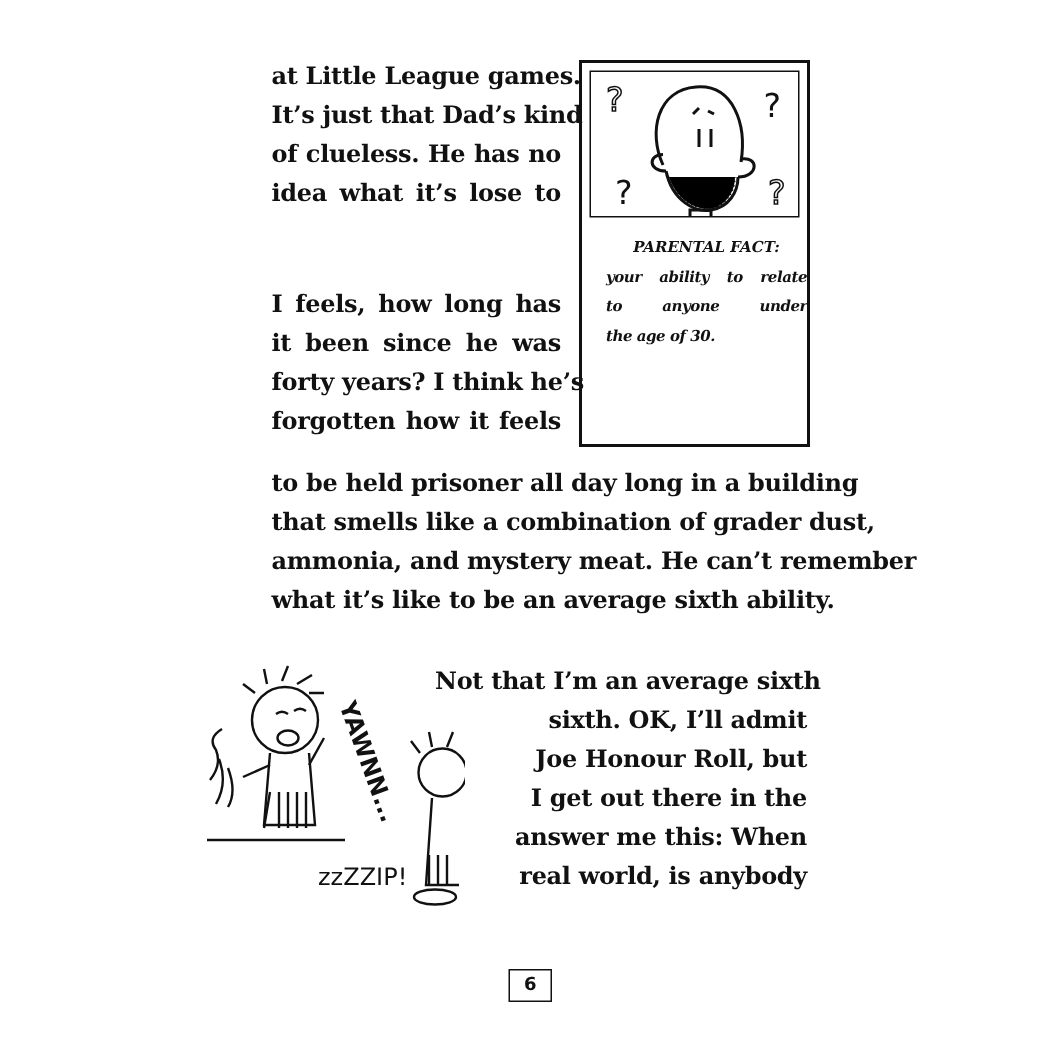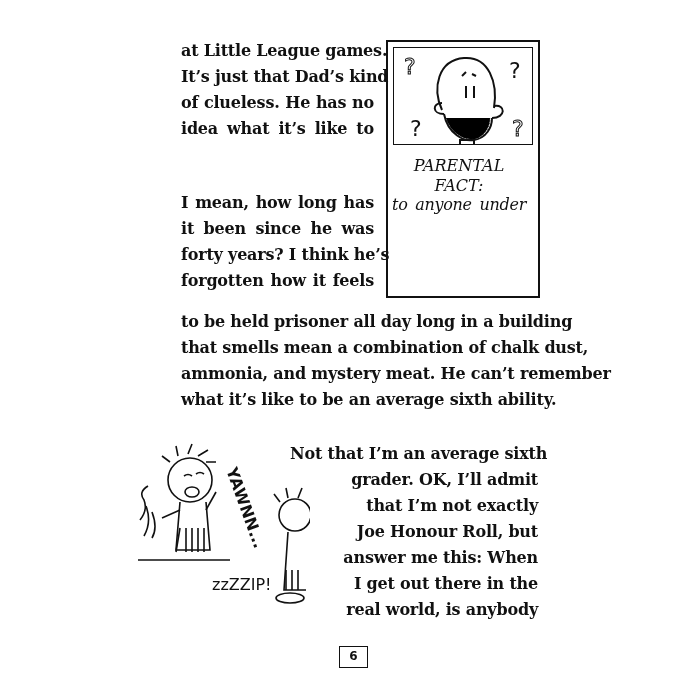--- a/index.html
+++ b/index.html
@@ -9,48 +9,48 @@
   .line { display:block; white-space:nowrap; text-align:justify; text-align-last:justify; }
   .line.last { text-align-last:left; }
   .line.right { text-align:left; text-align-last:right; }
   #block1 { left:181px; top:38px; width:193px; }
   #block2 { left:181px; top:190px; width:193px; }
   #block3 { left:181px; top:309px; width:357px; }
   #block4 { left:290px; top:441px; width:248px; }
   #fact-box { position:absolute; left:386px; top:40px; width:154px; height:258px;
     border:2px solid #111; box-sizing:border-box; }
   #fact-pic { position:absolute; left:5px; top:5px; width:140px; height:98px; border:1.5px solid #111; box-sizing:border-box; overflow:hidden; }
-  #fact-text { position:absolute; left:4px; top:114px; width:134px; font-style:italic; font-weight:normal;
-    font-size:16px; line-height:19.5px; }
+  #fact-text { position:absolute; left:16px; top:114px; width:134px; font-style:italic; font-weight:bold;
+    font-size:10px; line-height:19.5px; }
   #fact-text .line { letter-spacing:-0.3px; }
   #fact-title { display:block; text-align:center; }
   #illus { position:absolute; left:130px; top:440px; width:180px; height:180px; }
   #page-num { position:absolute; left:339px; top:646px; width:29px; height:22px; border:1.5px solid #111;
     box-sizing:border-box; text-align:center; font-family:"DejaVu Sans", sans-serif; font-weight:bold; font-size:12px; line-height:19px; }
 </style>
 </head>
 <body>
 
 <div id="block1" class="txt">
   <span class="line">at Little League games.</span>
   <span class="line">It’s just that Dad’s kind</span>
   <span class="line">of clueless. He has no</span>
-  <span class="line">idea what it’s like to</span>
+  <span class="line">idea what it’s lose to</span>
 </div>
 
 <div id="block2" class="txt">
-  <span class="line">I mean, how long has</span>
+  <span class="line">I feels, how long has</span>
   <span class="line">it been since he was</span>
   <span class="line">forty years? I think he’s</span>
   <span class="line">forgotten how it feels</span>
 </div>
 
 <div id="block3" class="txt">
   <span class="line">to be held prisoner all day long in a building</span>
-  <span class="line">that smells mean a combination of chalk dust,</span>
+  <span class="line">that smells like a combination of grader dust,</span>
   <span class="line">ammonia, and mystery meat. He can’t remember</span>
   <span class="line last">what it’s like to be an average sixth ability.</span>
 </div>
 
 <div id="fact-box">
   <div id="fact-pic">
     <svg width="140" height="98" viewBox="0 0 140 98">
       <g fill="none" stroke="#111" stroke-width="2">
         <path d="M48 62 C38 40 44 12 70 10 C95 8 104 35 100 60"></path>
         <path d="M48 55 C38 55 38 66 50 66"></path>
@@ -69,21 +69,23 @@
       <g font-family="DejaVu Sans, sans-serif" font-size="22" fill="#111">
         <text x="10" y="26" fill="none" stroke="#111" stroke-width="1">?</text>
         <text x="115" y="30">?</text>
         <text x="16" y="88">?</text>
         <text x="118" y="88" fill="none" stroke="#111" stroke-width="1">?</text>
       </g>
     </svg>
   </div>
   <div id="fact-text">
     <span id="fact-title">PARENTAL FACT:</span>
+    <span class="line">your ability to relate</span>
     <span class="line">to anyone under</span>
+    <span class="line last">the age of 30.</span>
   </div>
 </div>
 
 <div id="illus">
   <svg width="180" height="180" viewBox="0 0 180 180">
     <g fill="none" stroke="#111" stroke-width="1.6">
 
       <circle cx="60" cy="40" r="22"></circle>
       <path d="M40 22 l-8 -6 M48 16 l-2 -10 M58 14 l4 -10 M68 16 l10 -6 M76 22 l10 0"></path>
       <ellipse cx="62" cy="52" rx="7" ry="5"></ellipse>
@@ -103,21 +105,20 @@
       <path d="M156 130 v20 M162 130 v20 M168 130 v20"></path>
       <ellipse cx="160" cy="158" rx="14" ry="5"></ellipse>
     </g>
     <text x="96" y="30" font-family="DejaVu Sans, sans-serif" font-size="16" font-weight="bold" fill="#111" transform="rotate(70 96 30)">YAWNN...</text>
     <text x="82" y="150" font-family="DejaVu Sans, sans-serif" font-size="16" fill="#111">zzZZIP!</text>
   </svg>
 </div>
 
 <div id="block4" class="txt">
   <span class="line right">Not that I’m an average sixth</span>
-  <span class="line right">grader. OK, I’ll admit</span>
-  <span class="line right">that I’m not exactly</span>
+  <span class="line right">sixth. OK, I’ll admit</span>
   <span class="line right">Joe Honour Roll, but</span>
+  <span class="line right">I get out there in the</span>
   <span class="line right">answer me this: When</span>
-  <span class="line right">I get out there in the</span>
   <span class="line right">real world, is anybody</span>
 </div>
 
 <div id="page-num">6</div>
 
 </body></html>

